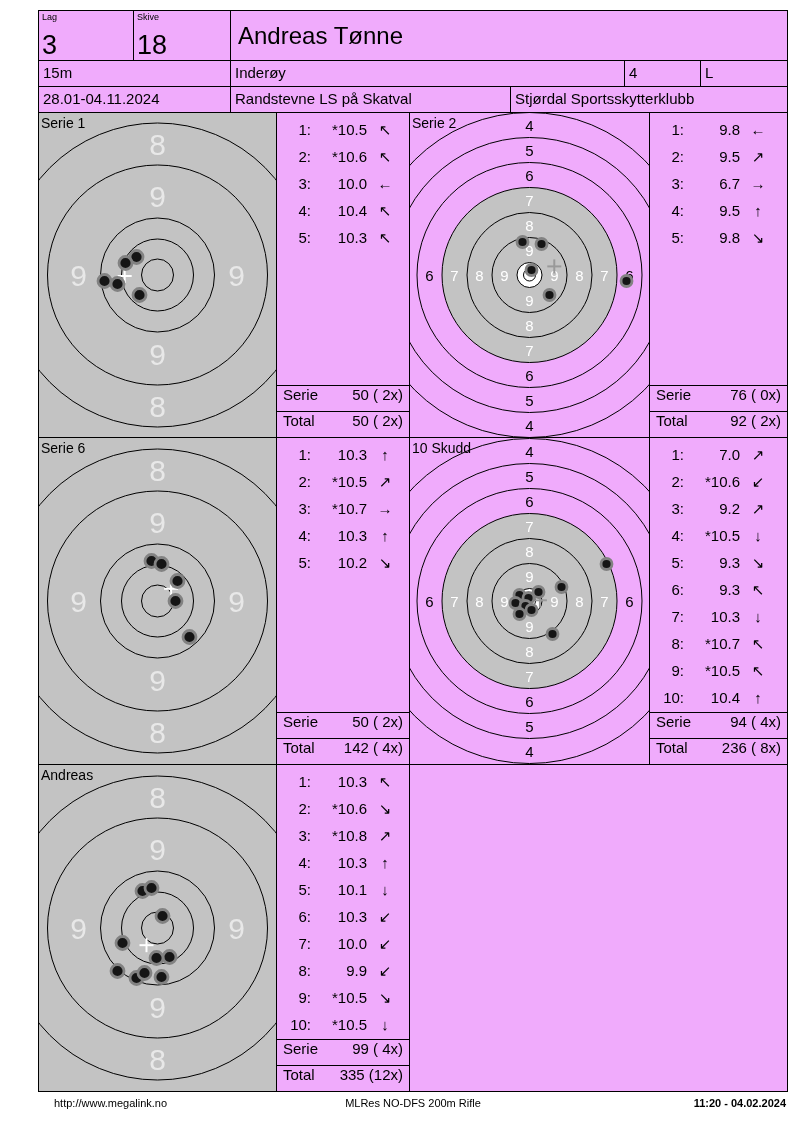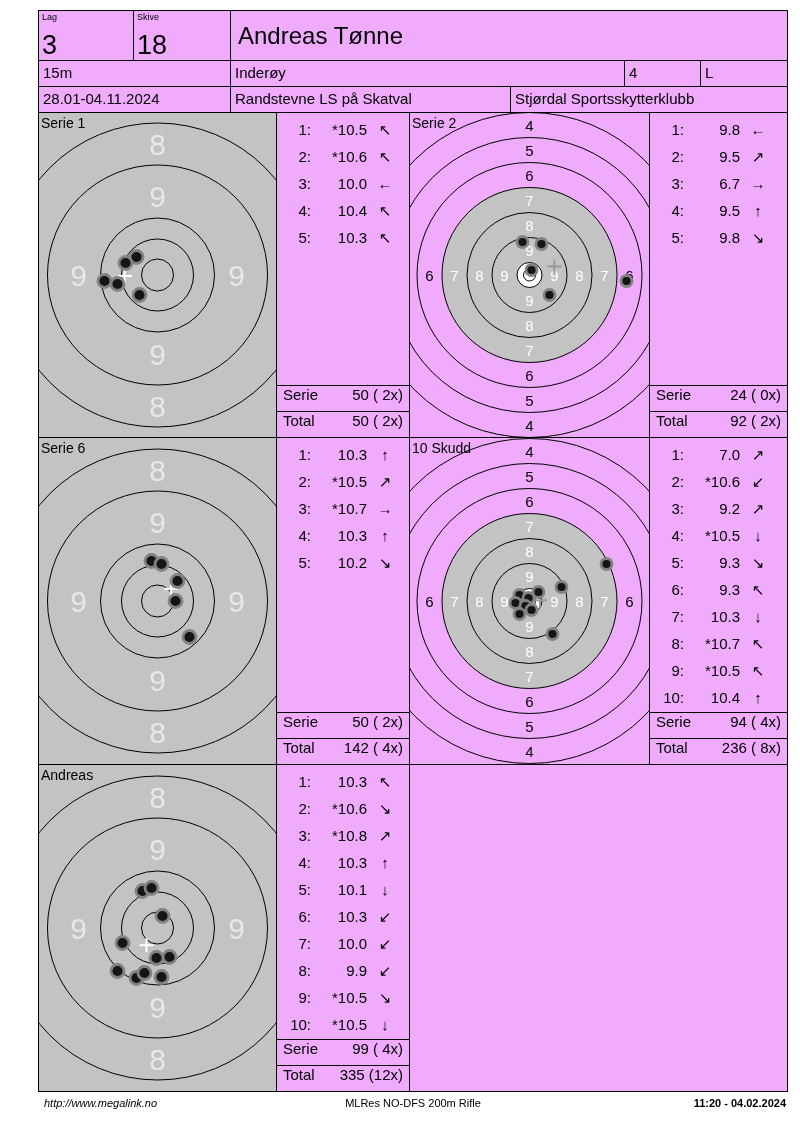--- a/index.html
+++ b/index.html
@@ -40,21 +40,21 @@
   .score-cell{display:flex;flex-direction:column;}
   .score-rows{flex:1;padding-top:3px;}
   .score-row{display:flex;align-items:center;height:27px;font-size:15px;}
   .s-no{width:34px;text-align:right;}
   .s-value{width:56px;text-align:right;}
   .s-arrow{width:36px;text-align:center;font-size:15px;}
   .sum-row{height:26px;border-top:1px solid #000;display:flex;justify-content:space-between;
     padding:0 6px;font-size:15px;box-sizing:border-box;}
   
   .footer{position:absolute;left:38px;width:750px;top:1097px;height:14px;font-size:11px;}
-  .f-left{position:absolute;left:6px;font-style:italic;}
+  .f-left{position:absolute;left:16px;}
   .f-center{position:absolute;left:50%;transform:translateX(-50%);}
   .f-right{position:absolute;right:2px;font-weight:bold;}
   svg{display:block;font-family:"Liberation Sans", sans-serif;}
 </style>
 </head>
 <body>
 
 <div class="sheet">
 
   <div class="hrow hrow1">
@@ -218,21 +218,21 @@
           </div>
           <div class="score-row">
             <span class="s-no">5:</span>
             <span class="s-value">9.8</span>
             <span class="s-arrow">↘</span>
           </div>
         </div>
       <div class="summary">
           <div class="sum-row">
             <span>Serie</span>
-            <span>24 ( 0x)</span>
+            <span>76 ( 0x)</span>
           </div>
           <div class="sum-row">
             <span>Total</span>
             <span>92 ( 2x)</span>
           </div>
         </div>
     </div>
 
     <div class="cell target-cell">
       <div class="target-label">Serie 6</div>

